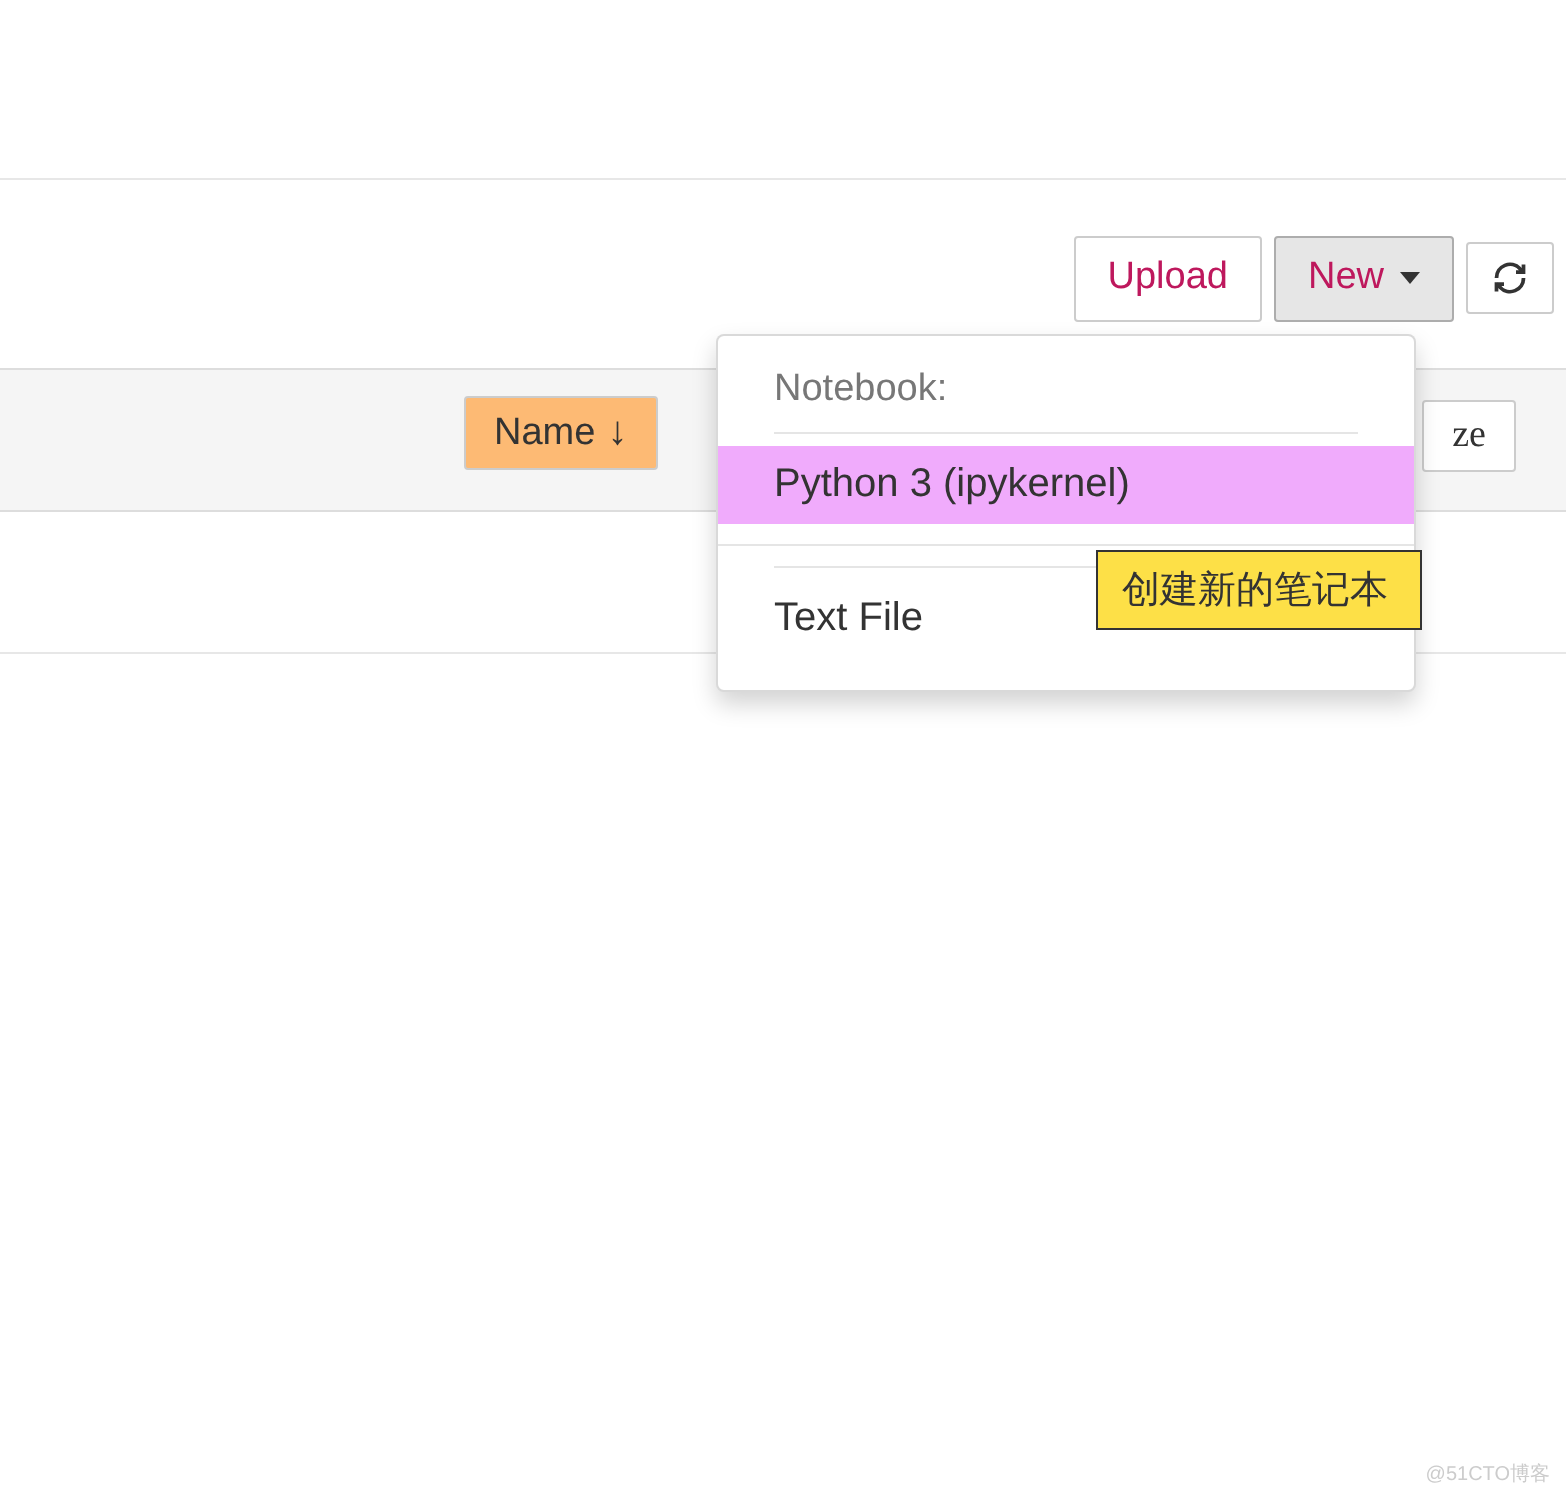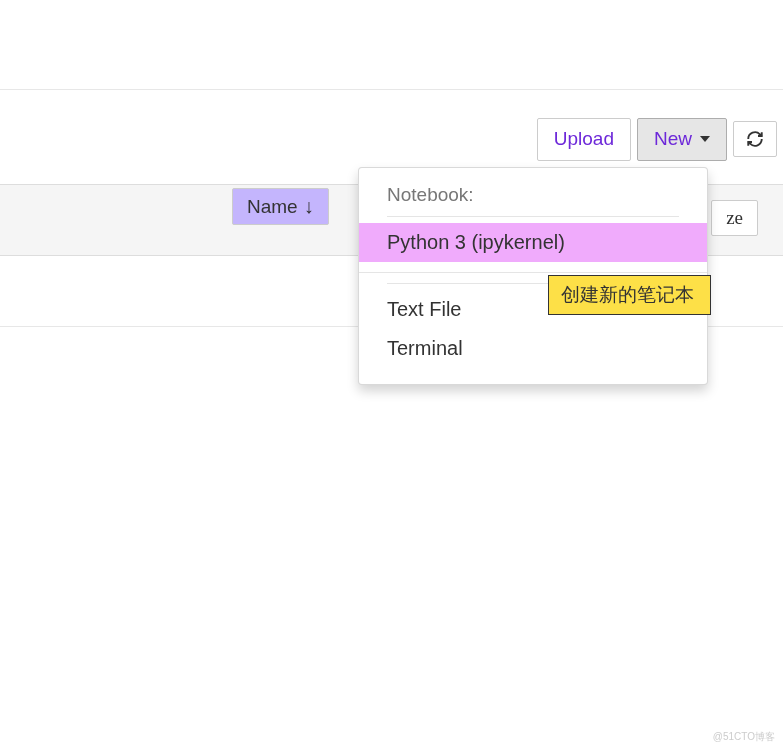--- a/index.html
+++ b/index.html
@@ -33,21 +33,21 @@
       gap: 6px;
       align-items: center;
     }
     .btn {
       border: 1px solid #ccc;
       background: #fff;
       padding: 8px 16px;
       font-size: 19px;
       line-height: 1.3;
       cursor: pointer;
-      color: #6d28d9;
+      color: #be185d;
       border-radius: 2px;
       display: inline-flex;
       align-items: center;
       gap: 8px;
     }
     .btn-new {
       background: #e6e6e6;
       border-color: #adadad;
     }
     .btn-refresh {
@@ -74,24 +74,24 @@
       right: 0;
       height: 72px;
       background: #f5f5f5;
       border-top: 1px solid #ddd;
       border-bottom: 1px solid #ddd;
       display: flex;
       align-items: center;
     }
     .sort-btn {
       position: absolute;
-      top: 188px;
+      top: 198px;
       left: 232px;
       border: 1px solid #ccc;
-      background: #c4b5fd;
+      background: #fdba74;
       padding: 6px 14px;
       font-size: 19px;
       cursor: pointer;
       color: #333;
       border-radius: 2px;
       display: inline-flex;
       align-items: center;
       gap: 6px;
     }
     .sort-arrow {
@@ -219,22 +219,19 @@
   <div class="dropdown-header">Notebook:</div>
   <div class="dropdown-divider"></div>
   <div class="dropdown-item hovered">
     <span>Python 3 (ipykernel)</span>
   </div>
   <div class="dropdown-sep"></div>
   <div class="dropdown-divider"></div>
   <div class="dropdown-item">
     <span>Text File</span>
   </div>
-  <div class="dropdown-item">
-    <span>Terminal</span>
-  </div>
 </div>
 
 <div class="tooltip">
   <span>创建新的笔记本 </span>
 </div>
 
 <div class="watermark">@51CTO博客</div>
 
 </body></html>

